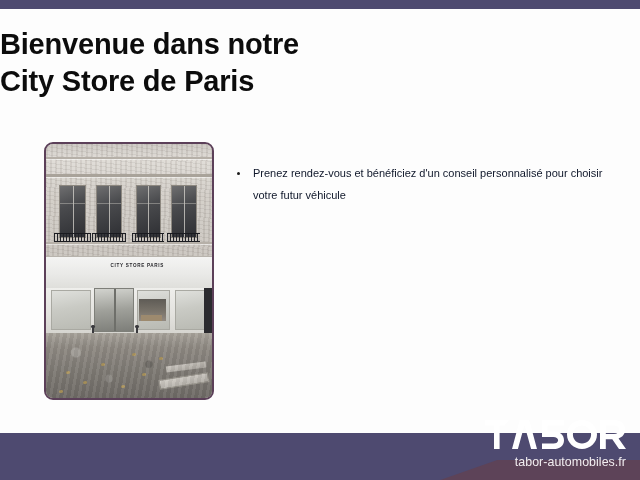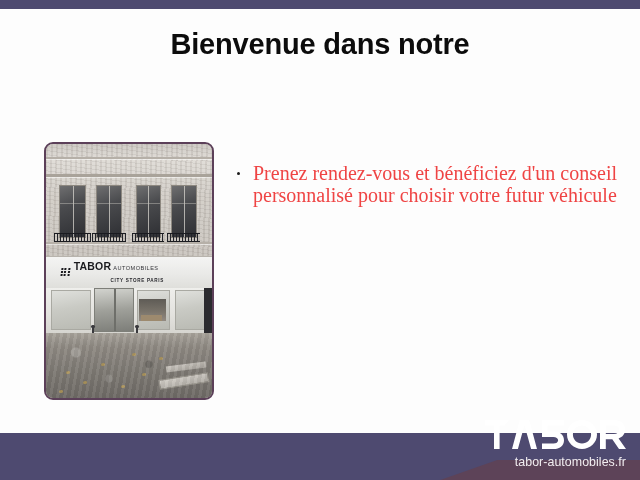--- a/index.html
+++ b/index.html
@@ -27,21 +27,21 @@
     width: 640px;
     height: 9px;
     background: #4e4a70;
   }
 
   
   .title-block {
     position: absolute;
     left: 0; top: 26px;
     width: 640px;
-    text-align: center;
+    text-align: left;
     color: #0c0c0c;
     font-weight: bold;
     font-size: 29px;
     line-height: 37px;
     letter-spacing: -0.2px;
   }
   .title-line { display: block; white-space: pre; }
 
   
   .photo-frame {
@@ -298,24 +298,23 @@
     background: #b59a59;
     border-radius: 60% 40% 55% 45%;
     opacity: .85;
   }
 
   
   .bullets {
     position: absolute;
     left: 234px; top: 163px;
     width: 392px;
-    color: #ef4444;
-    font-size: 20px;
+    color: #0f172a;
+    font-size: 11px;
     line-height: 21.5px;
-    font-family: Liberation Serif, serif;
   }
   .bullet-item {
     position: relative;
     padding-left: 19px;
     margin-bottom: 22px;
   }
   .bullet-item:last-child { margin-bottom: 0; }
   .bullet-item .dot {
     position: absolute;
     left: 3px;
@@ -369,20 +368,21 @@
 </style>
 </head>
 <body>
 
 <div class="slide" data-interactable="false">
 
   <div class="top-bar" data-interactable="false"></div>
 
   <div class="title-block" data-interactable="false">
     <span class="title-line" data-interactable="false">Bienvenue dans notre</span>
+    <span class="title-line" data-interactable="false">City Store de Paris</span>
   </div>
 
   <div class="photo-frame" data-interactable="false">
     <div class="photo" data-interactable="false">
 
       <div class="facade-upper" data-interactable="false"></div>
       <div class="cornice c1" data-interactable="false"></div>
       <div class="cornice c2" data-interactable="false"></div>
       <div class="cornice c3" data-interactable="false"></div>
 
@@ -391,35 +391,20 @@
       <div class="window w3" data-interactable="false"></div>
       <div class="window w4" data-interactable="false"></div>
 
       <div class="balcony b1" data-interactable="false"></div>
       <div class="balcony b2" data-interactable="false"></div>
       <div class="balcony b3" data-interactable="false"></div>
       <div class="balcony b4" data-interactable="false"></div>
 
       <div class="sign-band" data-interactable="false">
         <div class="sign-inner">
-          <div class="sign-row1">
-            <span class="sign-dots" data-interactable="false">
-              <i></i>
-                <i></i>
-                <i></i>
-                <i></i>
-                <i></i>
-                <i></i>
-                <i></i>
-                <i></i>
-                <i></i>
-            </span>
-            <span class="sign-tabor" data-interactable="false">TABOR</span>
-            <span class="sign-auto" data-interactable="false">AUTOMOBILES</span>
-          </div>
           <div class="sign-row2" data-interactable="false">CITY STORE  PARIS</div>
         </div>
       </div>
 
       <div class="store-front" data-interactable="false">
         <div class="glass g1" data-interactable="false"></div>
         <div class="door" data-interactable="false"></div>
         <div class="glass g2" data-interactable="false"></div>
         <div class="glass g3" data-interactable="false"></div>
         <div class="shop-interior" data-interactable="false"></div>

